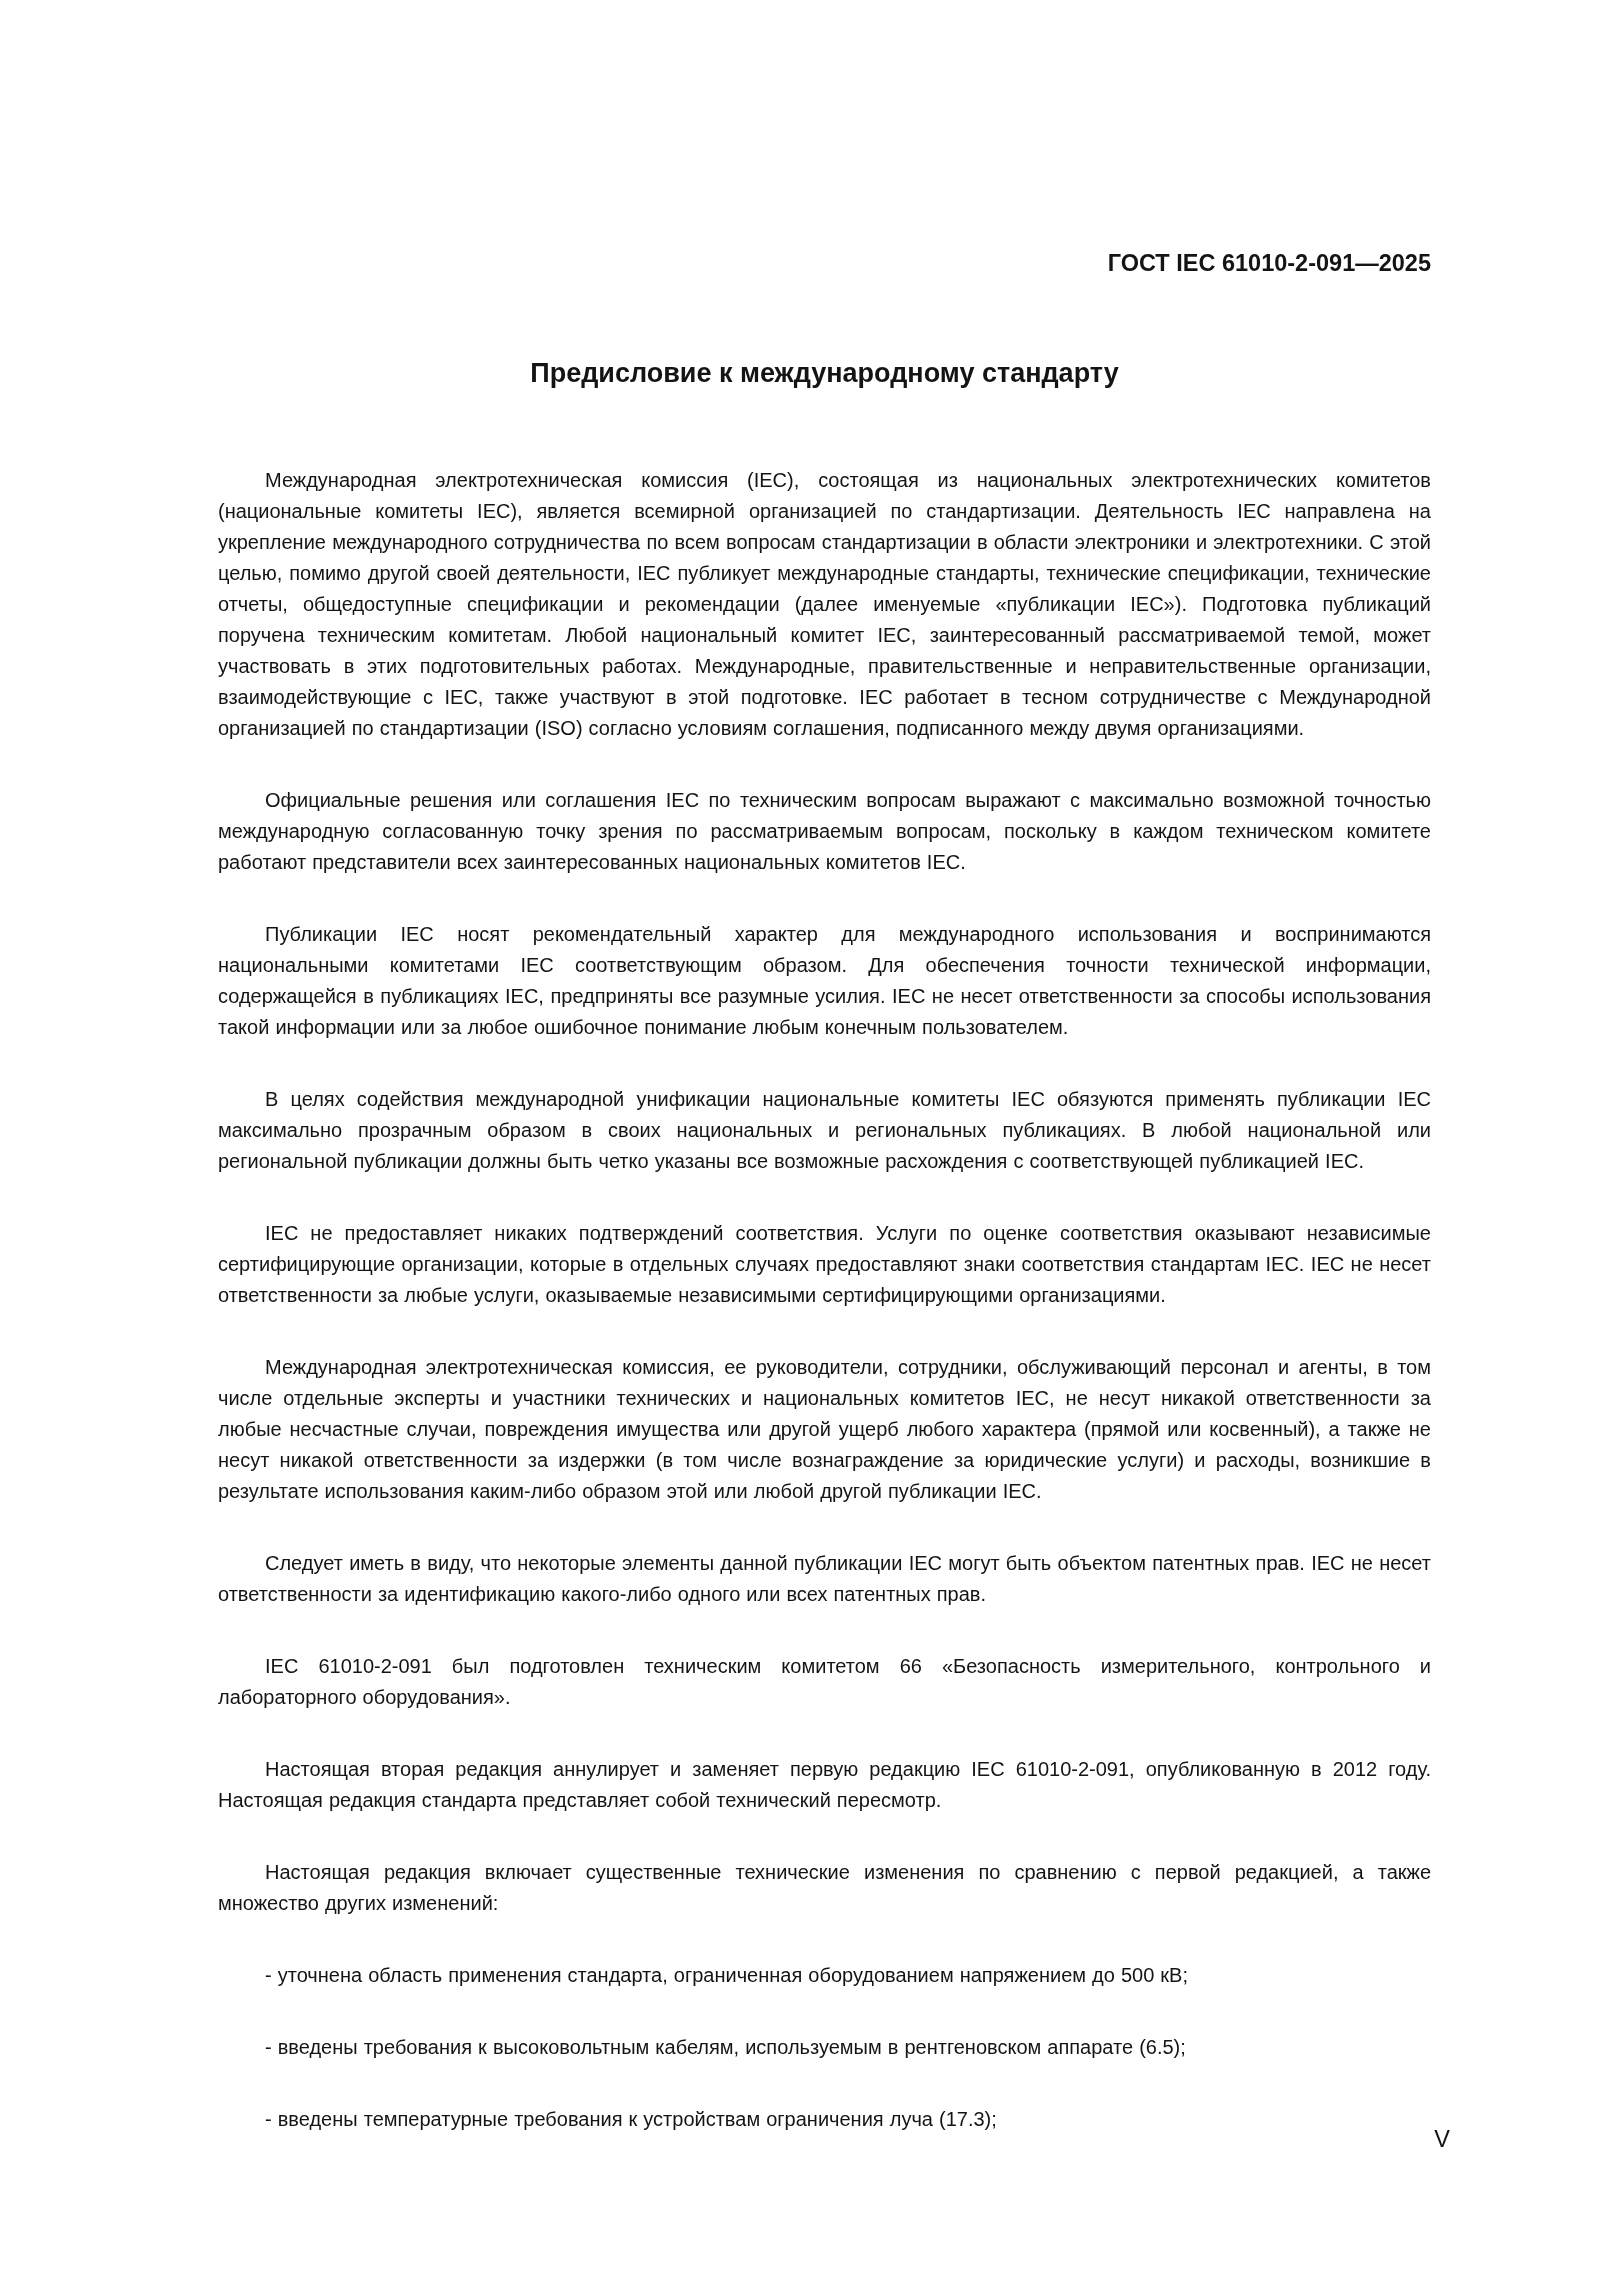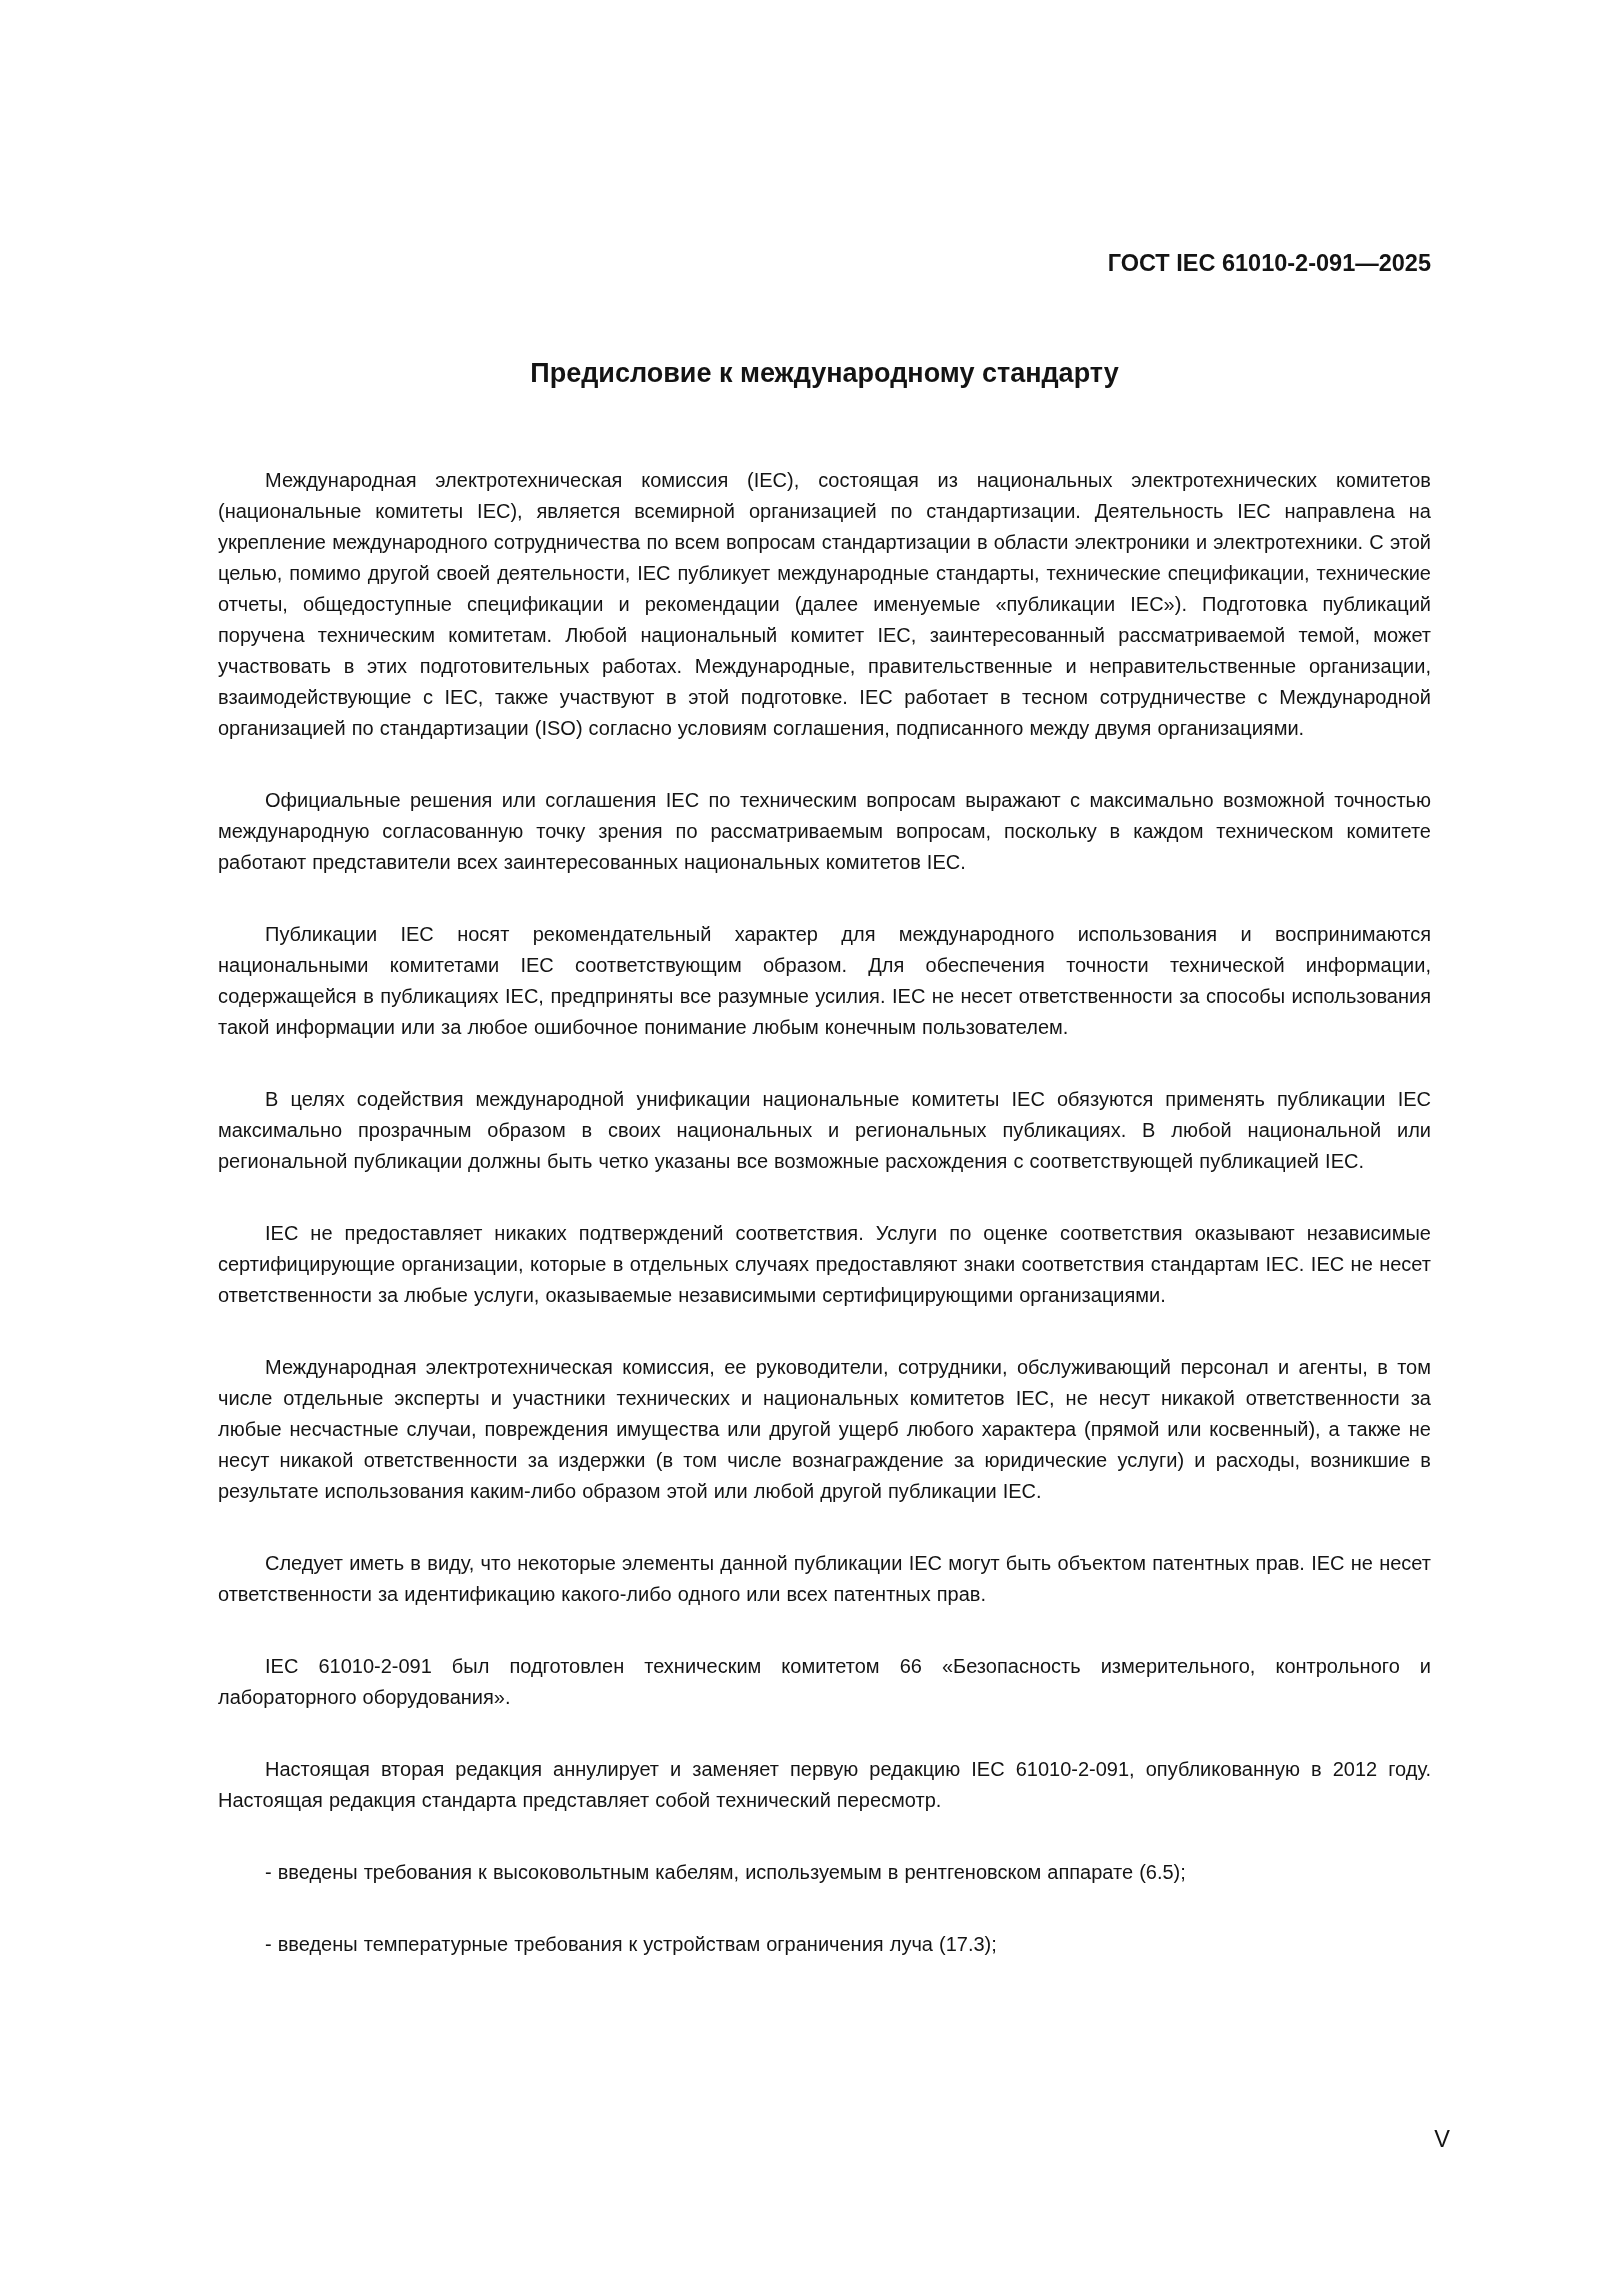--- a/index.html
+++ b/index.html
@@ -61,20 +61,22 @@
 
     <p class="para">Международная электротехническая комиссия (IEC), состоящая из национальных электротехнических комитетов (национальные комитеты IEC), является всемирной организацией по стандартизации. Деятельность IEC направлена на укрепление международного сотрудничества по всем вопросам стандартизации в области электроники и электротехники. С этой целью, помимо другой своей деятельности, IEC публикует международные стандарты, технические спецификации, технические отчеты, общедоступные спецификации и рекомендации (далее именуемые «публикации IEC»). Подготовка публикаций поручена техническим комитетам. Любой национальный комитет IEC, заинтересованный рассматриваемой темой, может участвовать в этих подготовительных работах. Международные, правительственные и неправительственные организации, взаимодействующие с IEC, также участвуют в этой подготовке. IEC работает в тесном сотрудничестве с Международной организацией по стандартизации (ISO) согласно условиям соглашения, подписанного между двумя организациями.</p>
     <p class="para">Официальные решения или соглашения IEC по техническим вопросам выражают с максимально возможной точностью международную согласованную точку зрения по рассматриваемым вопросам, поскольку в каждом техническом комитете работают представители всех заинтересованных национальных комитетов IEC.</p>
     <p class="para">Публикации IEC носят рекомендательный характер для международного использования и воспринимаются национальными комитетами IEC соответствующим образом. Для обеспечения точности технической информации, содержащейся в публикациях IEC, предприняты все разумные усилия. IEC не несет ответственности за способы использования такой информации или за любое ошибочное понимание любым конечным пользователем.</p>
     <p class="para">В целях содействия международной унификации национальные комитеты IEC обязуются применять публикации IEC максимально прозрачным образом в своих национальных и региональных публикациях. В любой национальной или региональной публикации должны быть четко указаны все возможные расхождения с соответствующей публикацией IEC.</p>
     <p class="para">IEC не предоставляет никаких подтверждений соответствия. Услуги по оценке соответствия оказывают независимые сертифицирующие организации, которые в отдельных случаях предоставляют знаки соответствия стандартам IEC. IEC не несет ответственности за любые услуги, оказываемые независимыми сертифицирующими организациями.</p>
     <p class="para">Международная электротехническая комиссия, ее руководители, сотрудники, обслуживающий персонал и агенты, в том числе отдельные эксперты и участники технических и национальных комитетов IEC, не несут никакой ответственности за любые несчастные случаи, повреждения имущества или другой ущерб любого характера (прямой или косвенный), а также не несут никакой ответственности за издержки (в том числе вознаграждение за юридические услуги) и расходы, возникшие в результате использования каким-либо образом этой или любой другой публикации IEC.</p>
     <p class="para">Следует иметь в виду, что некоторые элементы данной публикации IEC могут быть объектом патентных прав. IEC не несет ответственности за идентификацию какого-либо одного или всех патентных прав.</p>
     <p class="para">IEC 61010-2-091 был подготовлен техническим комитетом 66 «Безопасность измерительного, контрольного и лабораторного оборудования».</p>
     <p class="para">Настоящая вторая редакция аннулирует и заменяет первую редакцию IEC 61010-2-091, опубликованную в 2012 году. Настоящая редакция стандарта представляет собой технический пересмотр.</p>
+    <p class="para">Настоящая редакция включает существенные технические изменения по сравнению с первой редакцией, а также множество других изменений:</p>
 
+    <p class="para">- уточнена область применения стандарта, ограниченная оборудованием напряжением до 500 кВ;</p>
     <p class="para">- введены требования к высоковольтным кабелям, используемым в рентгеновском аппарате (6.5);</p>
     <p class="para">- введены температурные требования к устройствам ограничения луча (17.3);</p>
   </div>
 
   <div class="page-number">V</div>
 </div>
 
 
 </body></html>

